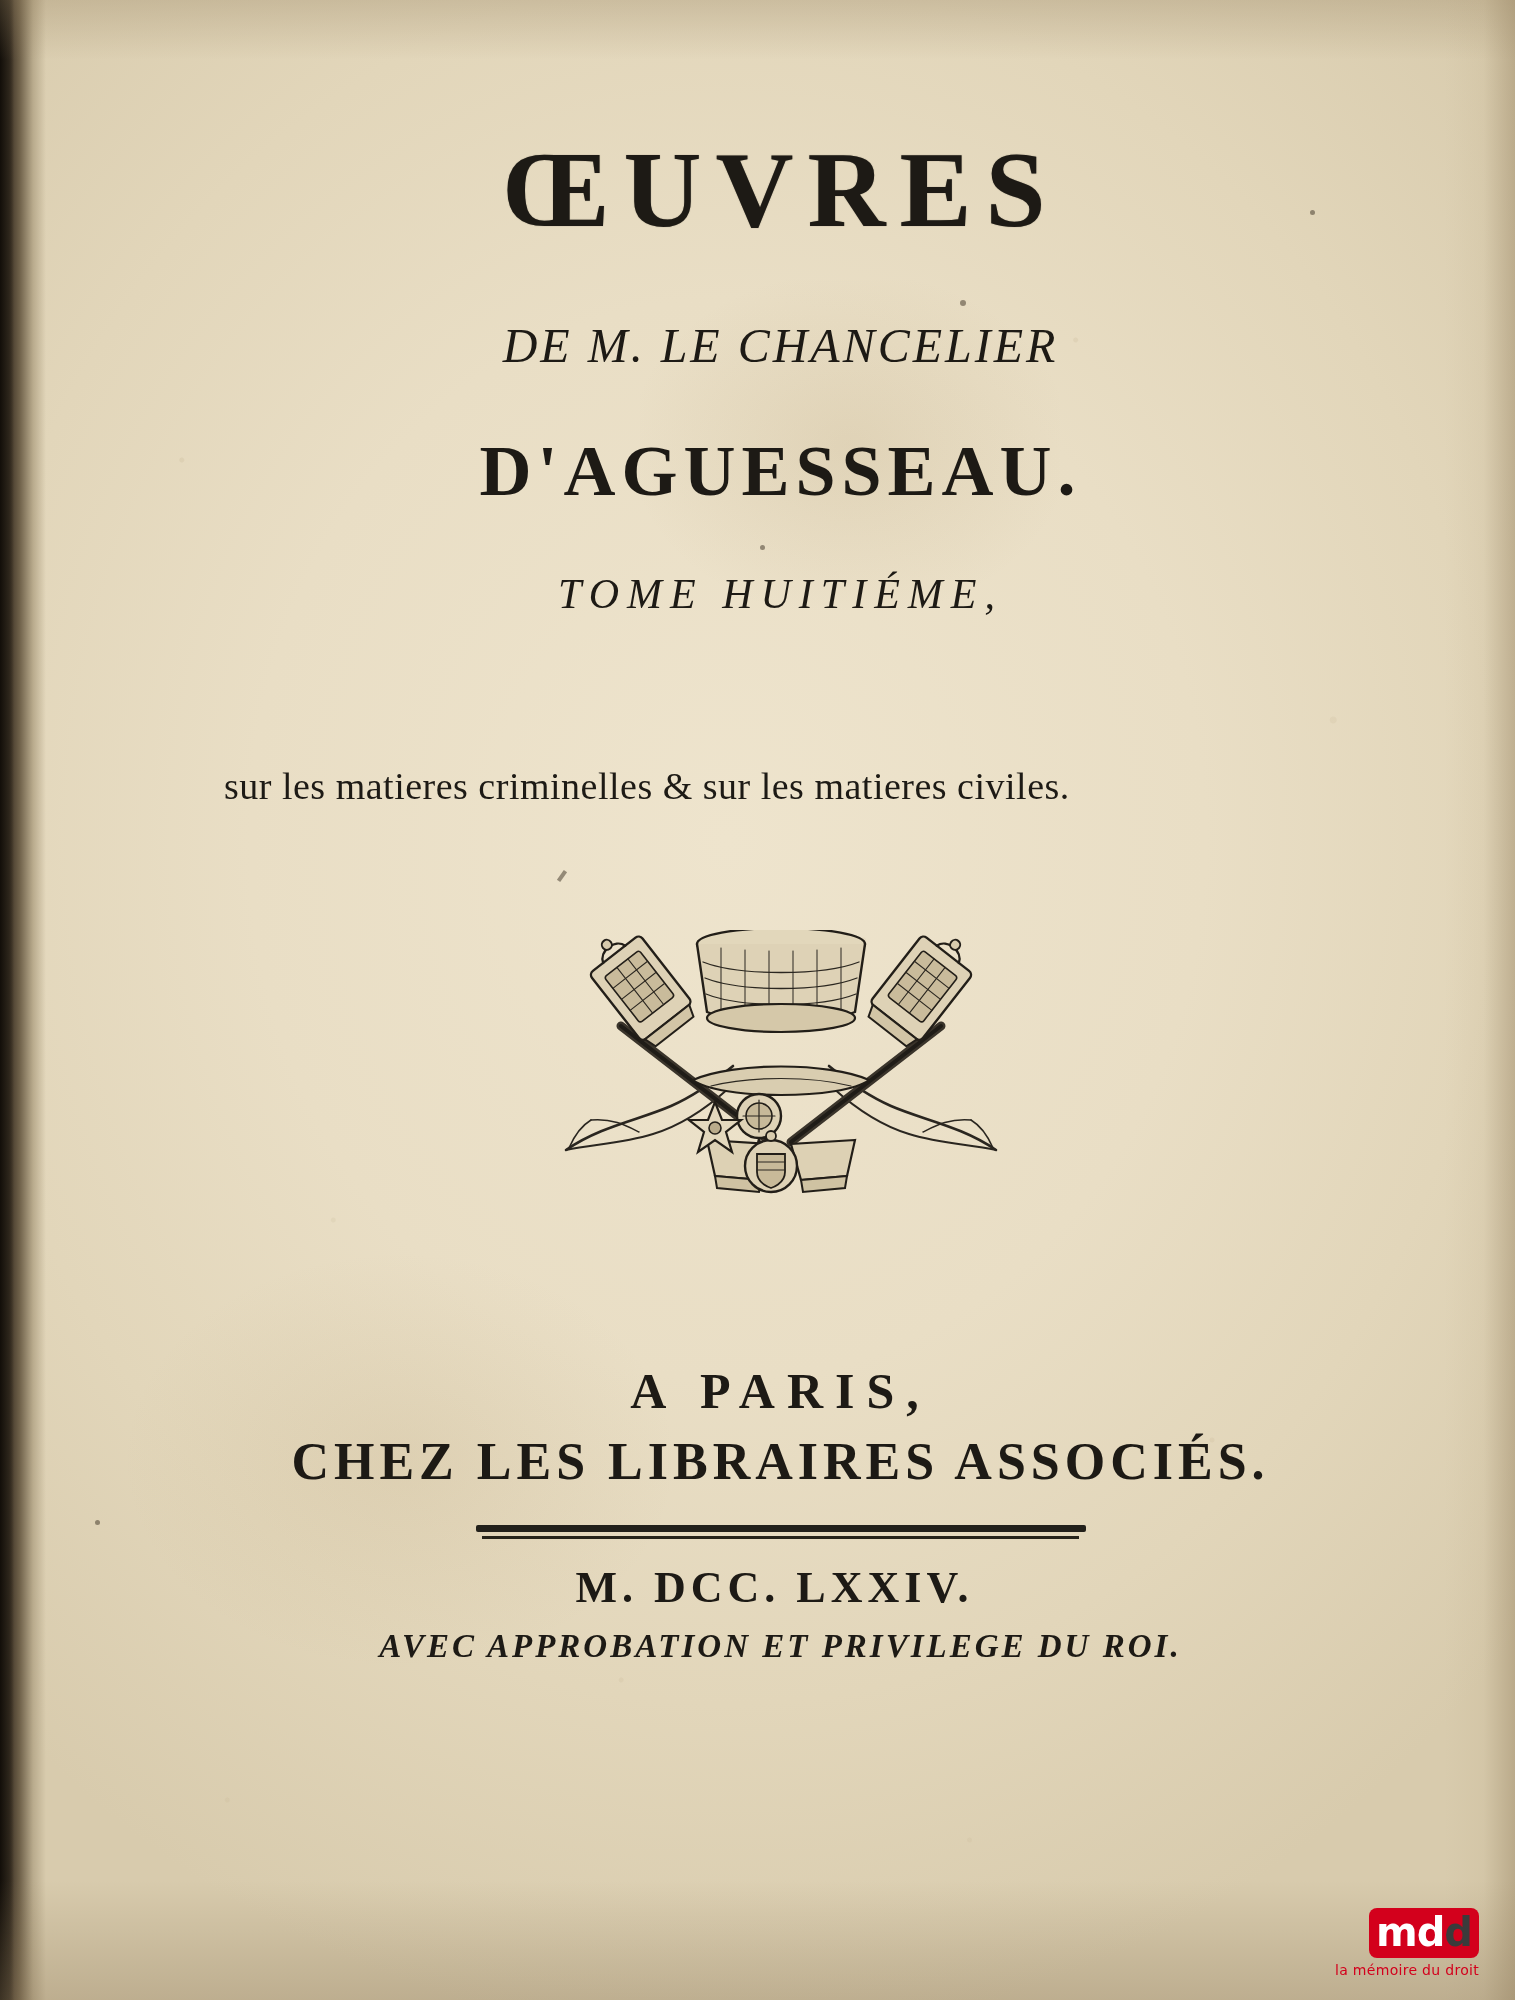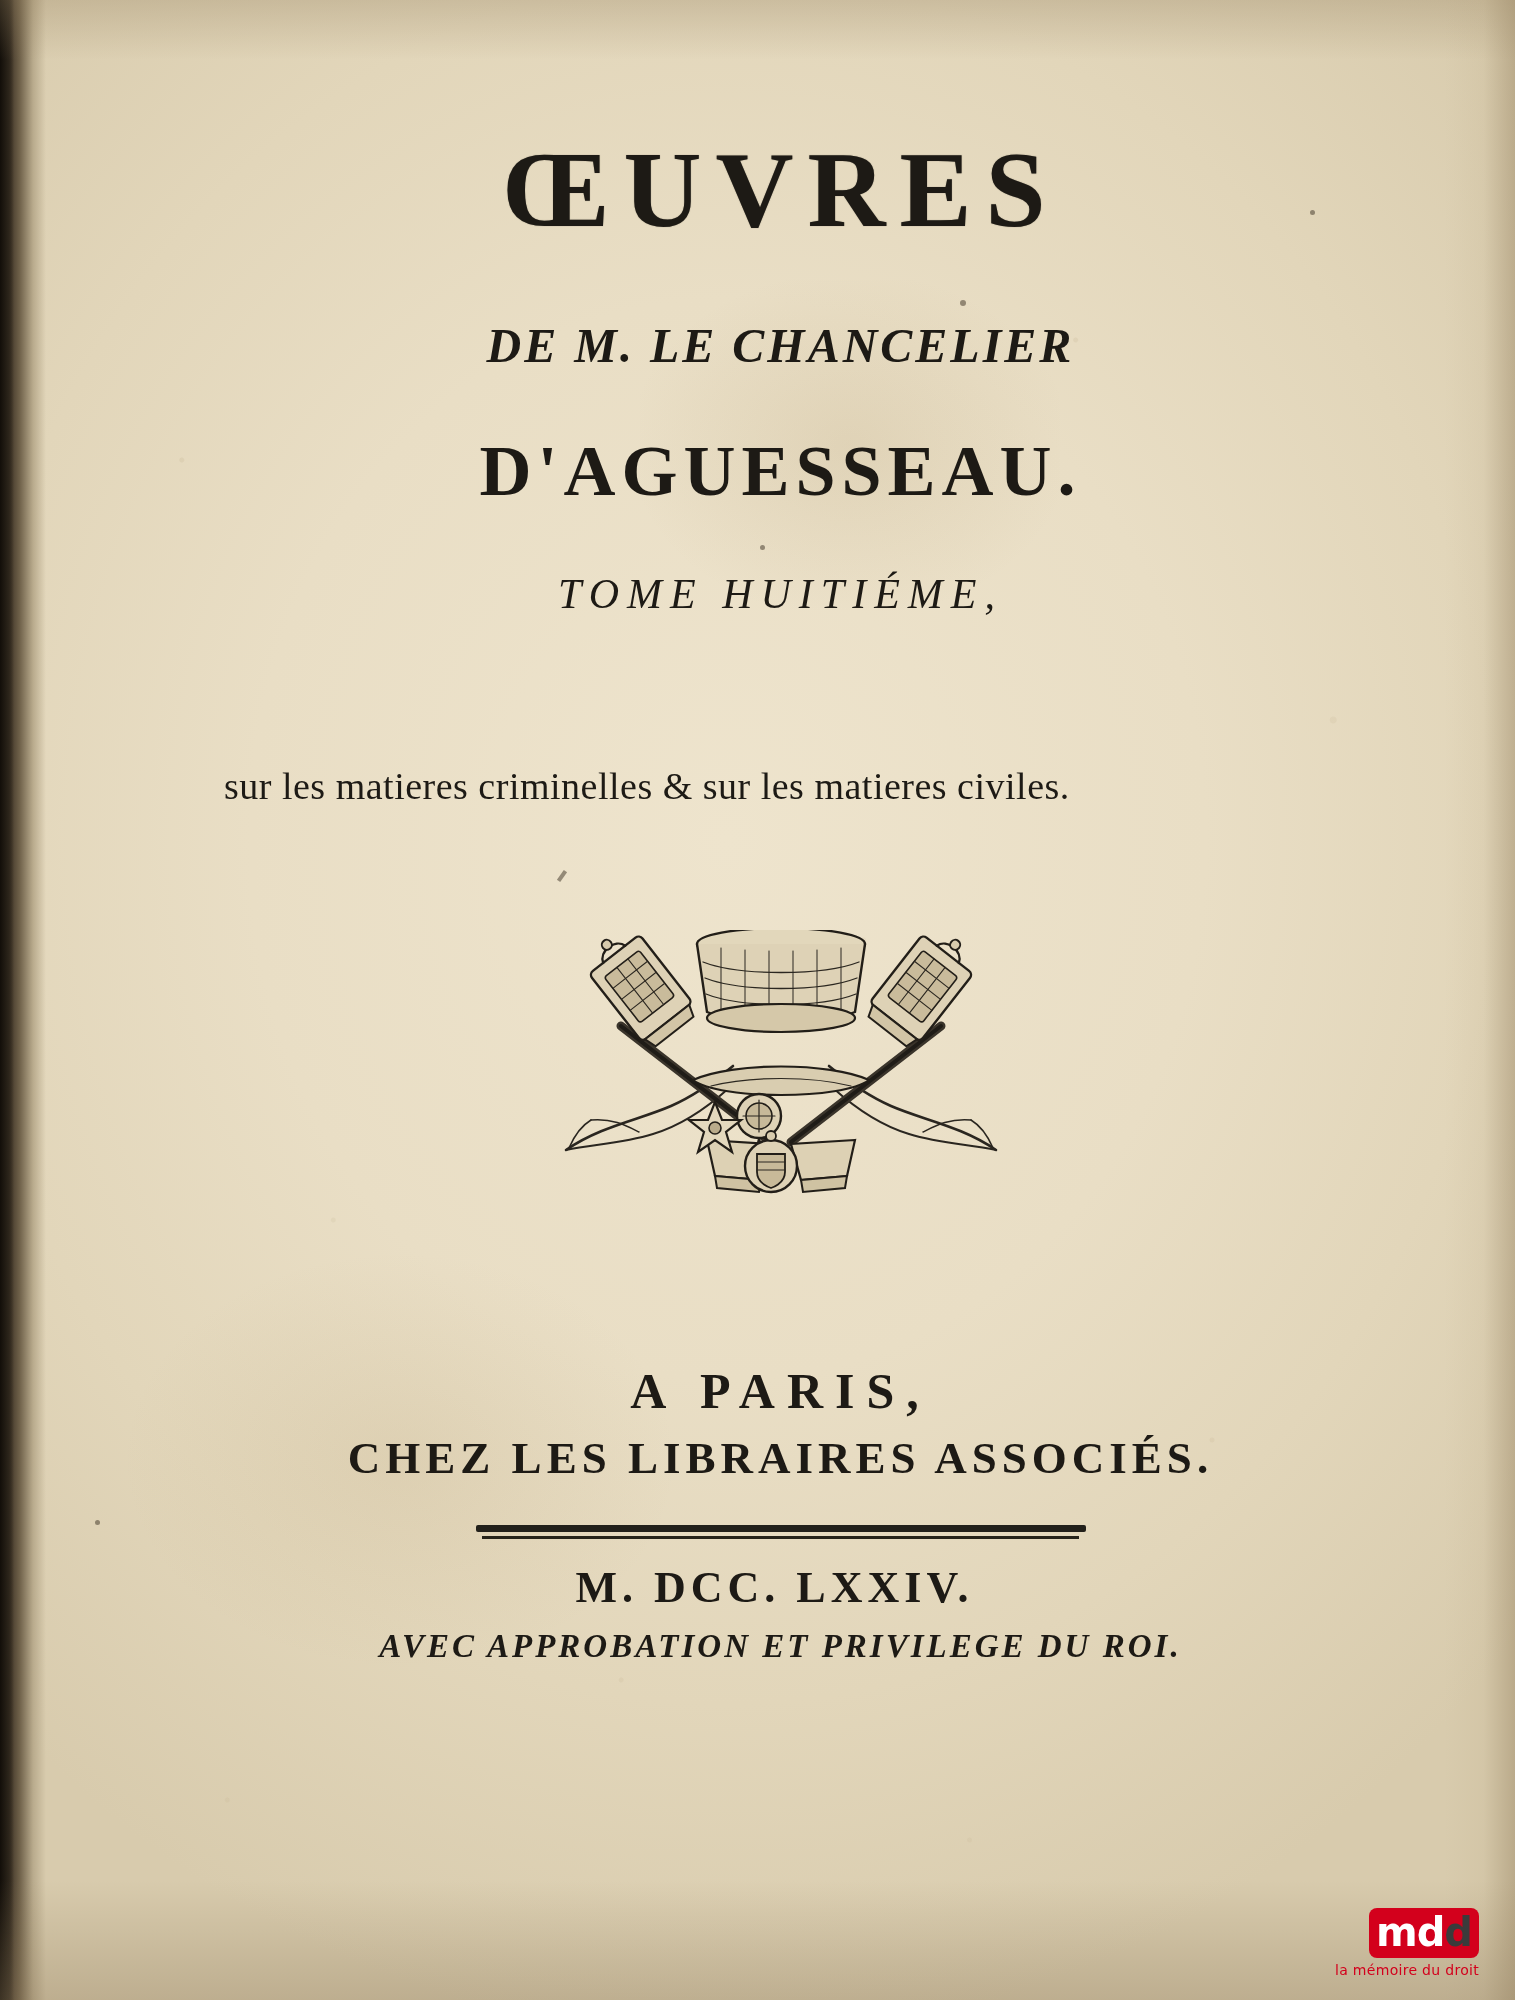--- a/index.html
+++ b/index.html
@@ -119,21 +119,21 @@
     font-family: "Liberation Serif", serif;
     text-shadow: 0 0 1px rgba(40,35,25,0.5);
   }
   .t-sub1 {
     position: absolute;
     left: 0; right: 0;
     top: 318px;
     font-size: 48px;
     letter-spacing: 3px;
     font-style: italic;
-    font-weight: 700;
+    font-weight: 400;
   }
   .t-author {
     position: absolute;
     left: 0; right: 0;
     top: 430px;
     font-size: 72px;
     letter-spacing: 6px;
     font-weight: 700;
   }
   .t-tome {
@@ -182,21 +182,21 @@
     left: 0; right: 0;
     top: 1362px;
     font-size: 50px;
     letter-spacing: 12px;
     font-weight: 600;
   }
   .t-pub {
     position: absolute;
     left: 0; right: 0;
     top: 1432px;
-    font-size: 45px;
+    font-size: 52px;
     letter-spacing: 5px;
     font-weight: 600;
   }
   .rule {
     position: absolute;
     left: 50%;
     transform: translateX(-50%);
     top: 1525px;
     width: 610px;
   }

